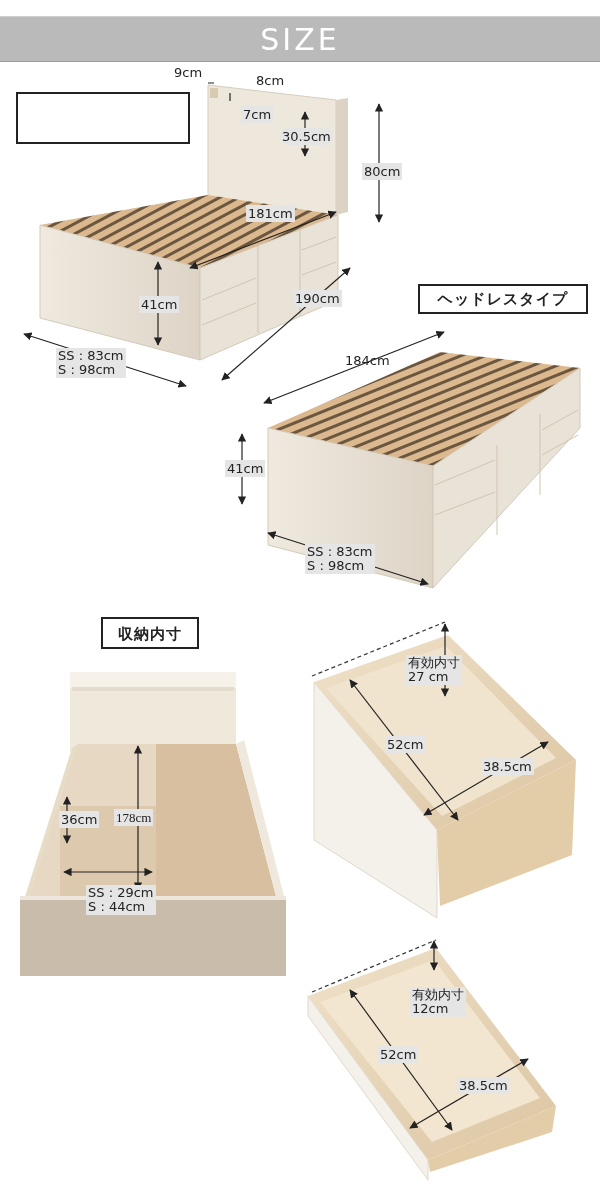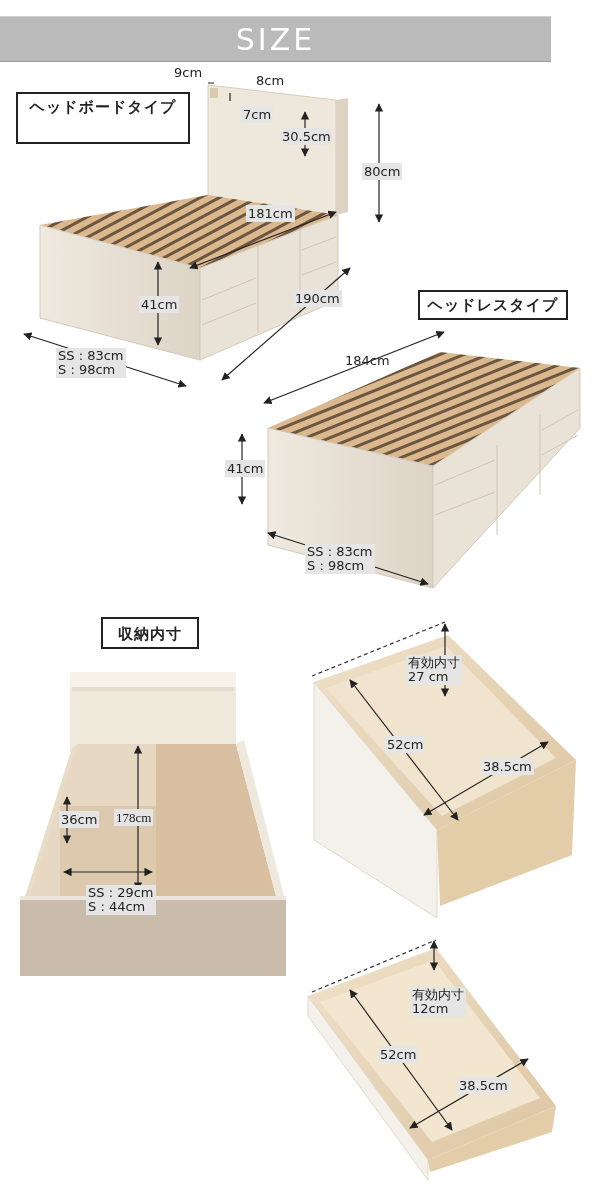--- a/index.html
+++ b/index.html
@@ -1,17 +1,17 @@
 <!DOCTYPE html>
 <html><head>
 <meta charset="utf-8">
 <style>
   html,body{margin:0;padding:0;background:#ffffff;}
   body{width:600px;height:1200px;position:relative;overflow:hidden;font-family:"DejaVu Sans","Liberation Sans",sans-serif;color:#222;}
-  .header-bar{position:absolute;left:0;top:16px;width:551px;height:44px;background:#bababa;border-top:1px solid #d0d0d0;border-bottom:1px solid #9c9c9c;display:flex;align-items:center;justify-content:center;}
+  .header-bar{position:absolute;left:0;top:16px;width:600px;height:44px;background:#bababa;border-top:1px solid #d0d0d0;border-bottom:1px solid #9c9c9c;display:flex;align-items:center;justify-content:center;}
   .header-title{color:#ffffff;font-size:30px;letter-spacing:3px;font-family:"DejaVu Sans",sans-serif;font-weight:400;}
   svg.art{position:absolute;left:0;top:0;}
   .box-label{position:absolute;background:#fff;border:2px solid #222;font-size:15px;font-weight:bold;letter-spacing:1px;text-align:center;line-height:22px;padding:2px 6px;box-sizing:border-box;}
   .dim{position:absolute;background:#e5e5e5;font-size:13px;line-height:15px;padding:1px 2px;white-space:nowrap;color:#222;font-family:"DejaVu Sans",sans-serif;}
   .dim.plain{background:transparent;}
   .dim.multi{line-height:14px;}
 </style>
 </head>
 <body>
 
@@ -118,36 +118,35 @@
     <polygon points="308,996 428,1160 428,1180 308,1016" fill="#f4f0ea" stroke="#e0d8cc"></polygon>
     <polygon points="428,1160 556,1106 552,1132 430,1172" fill="#e3cca8"></polygon>
     <line x1="312" y1="992" x2="436" y2="940" stroke="#333" stroke-width="1.2" stroke-dasharray="4,3"></line>
   </g>
   <line x1="434" y1="941" x2="434" y2="970" stroke="#222" stroke-width="1.2" marker-start="url(#ah)" marker-end="url(#ah)"></line>
   <line x1="350" y1="990" x2="452" y2="1130" stroke="#222" stroke-width="1.2" marker-start="url(#ah)" marker-end="url(#ah)"></line>
   <line x1="410" y1="1128" x2="528" y2="1059" stroke="#222" stroke-width="1.2" marker-start="url(#ah)" marker-end="url(#ah)"></line>
 </svg>
 
 <div class="box-label" style="left:16px;top:92px;width:174px;height:52px;line-height:22px;">
-  <div>ヘッドボードタイプ</div>
 </div>
 <div class="dim plain" style="left:172px;top:64px;">9cm</div>
 <div class="dim plain" style="left:222px;top:72px;margin-left:32px;">8cm</div>
 <div class="dim" style="left:241px;top:106px;">7cm</div>
 <div class="dim" style="left:280px;top:128px;border-radius:8px;">30.5cm</div>
 <div class="dim" style="left:362px;top:163px;">80cm</div>
 <div class="dim" style="left:246px;top:205px;">181cm</div>
 <div class="dim" style="left:293px;top:290px;">190cm</div>
 <div class="dim" style="left:139px;top:296px;">41cm</div>
 <div class="dim multi" style="left:56px;top:348px;">
   <div>SS : 83cm</div>
   <div>S   : 98cm</div>
 </div>
 
-<div class="box-label" style="left:418px;top:290px;width:150px;height:30px;">ヘッドレスタイプ</div>
+<div class="box-label" style="left:418px;top:284px;width:170px;height:30px;">ヘッドレスタイプ</div>
 <div class="dim plain" style="left:343px;top:352px;">184cm</div>
 <div class="dim" style="left:225px;top:460px;">41cm</div>
 <div class="dim multi" style="left:305px;top:544px;">
   <div>SS : 83cm</div>
   <div>S   : 98cm</div>
 </div>
 
 <div class="box-label" style="left:101px;top:617px;width:98px;height:32px;line-height:26px;">収納内寸</div>
 <div class="dim" style="left:59px;top:811px;">36cm</div>
 <div class="dim" style="left:114px;top:809px;font-family:Liberation Serif, serif;">178cm</div>

